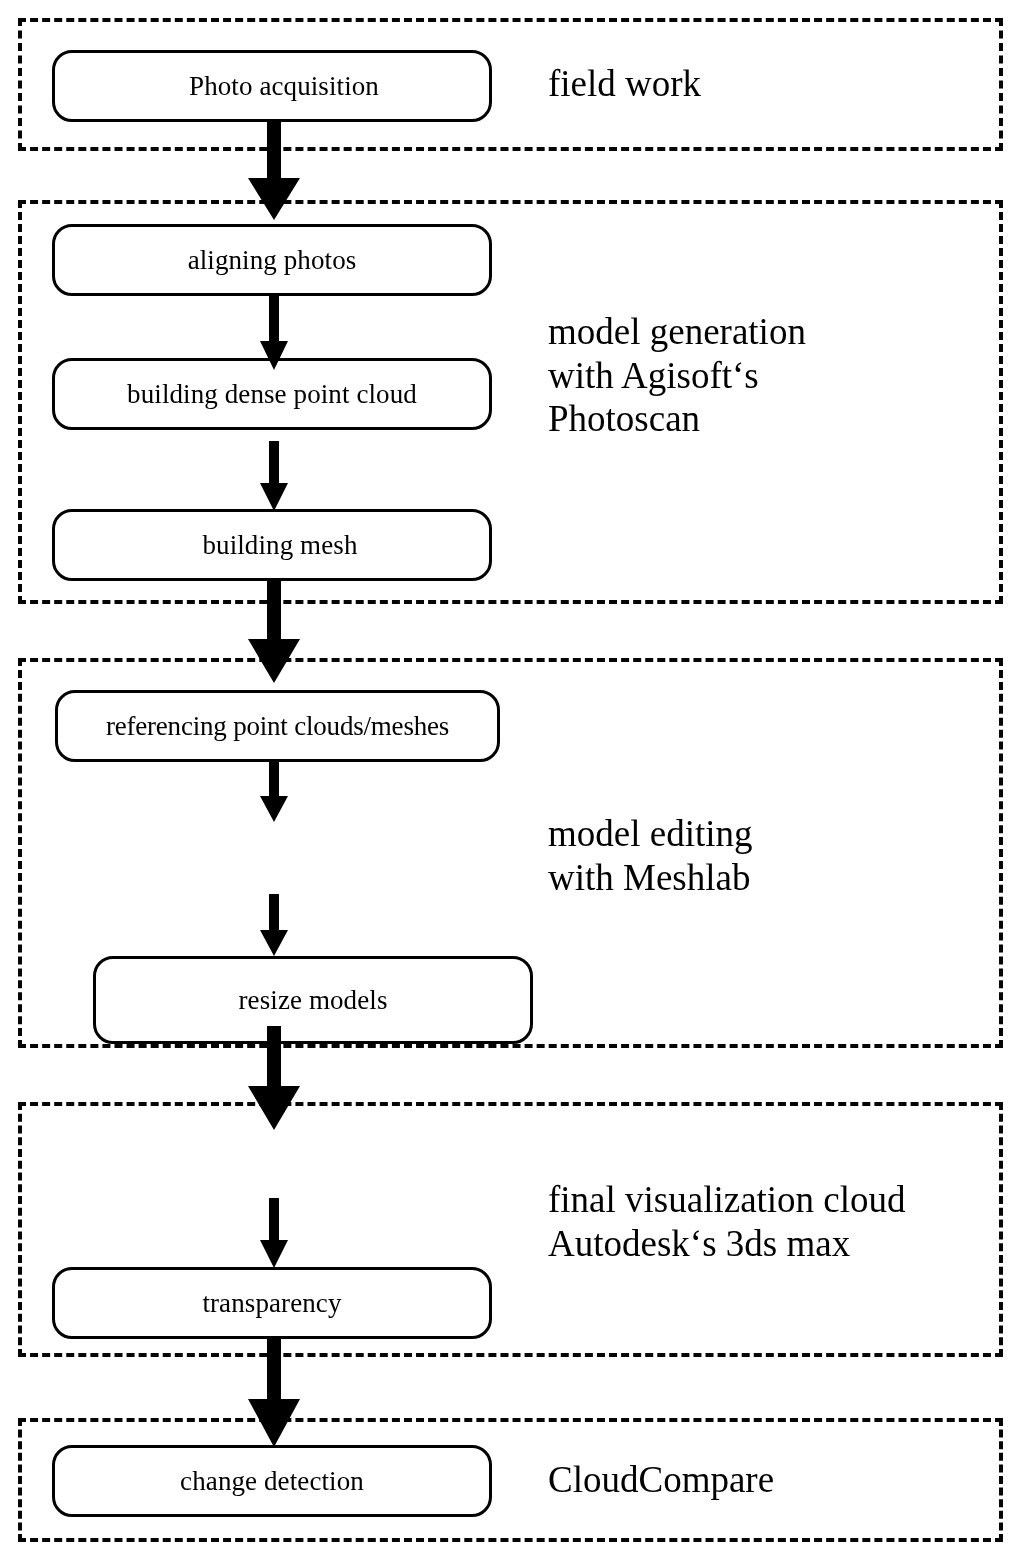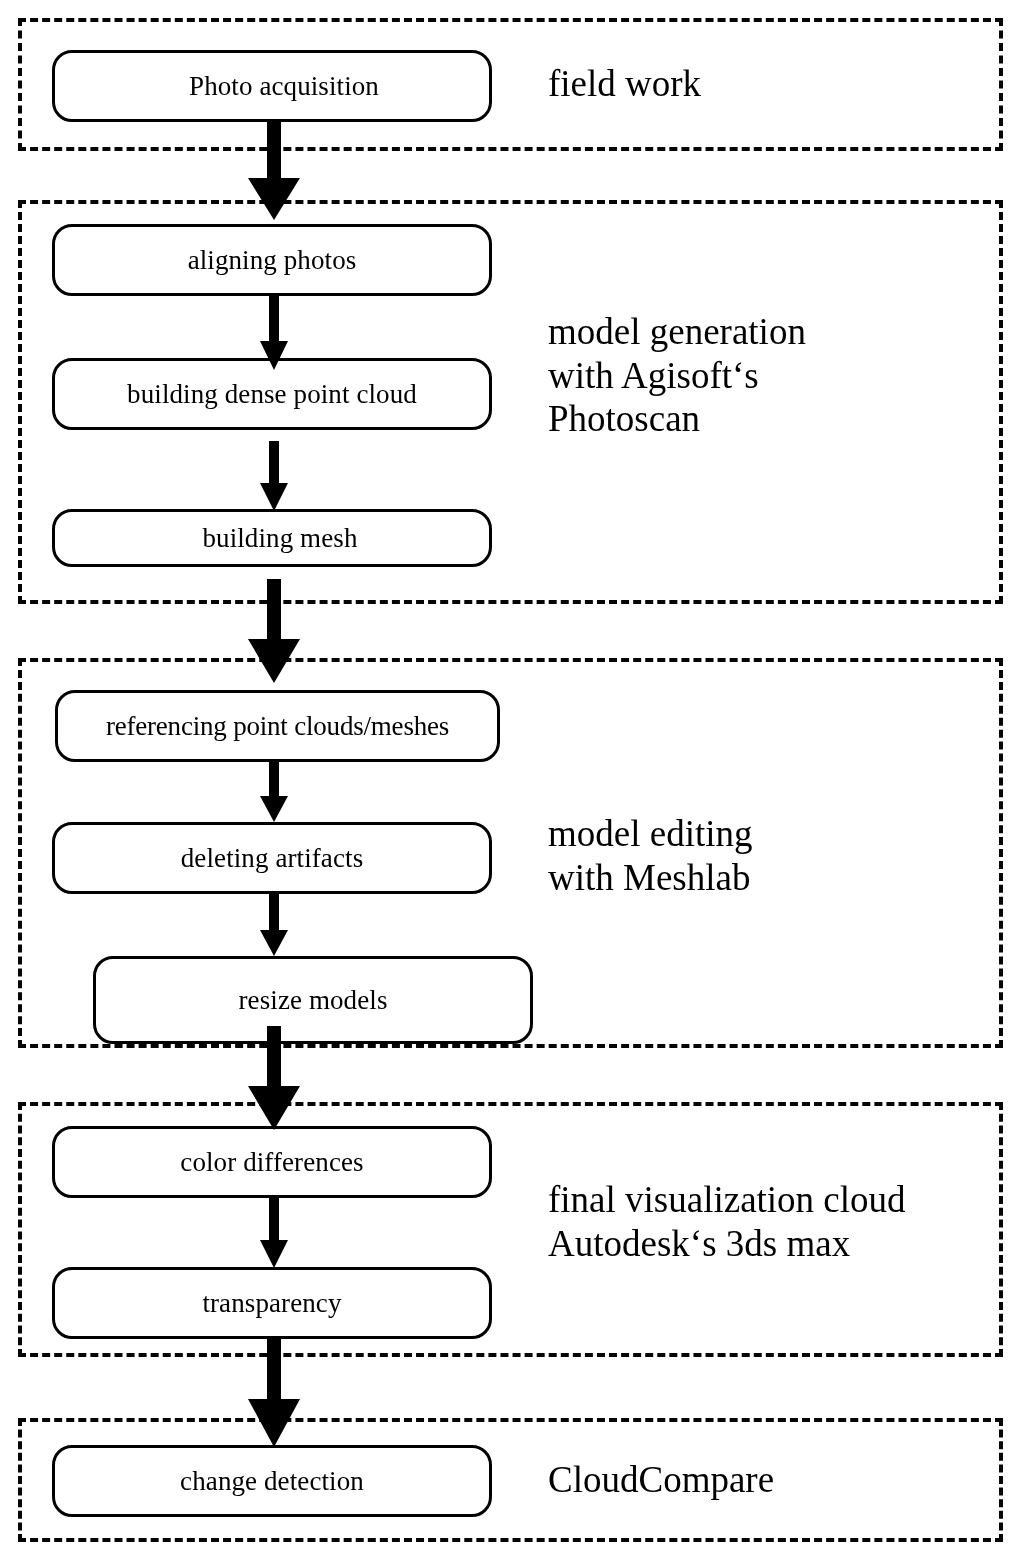--- a/index.html
+++ b/index.html
@@ -112,21 +112,21 @@
   <div class="node" style="left:52px; top:358px; width:440px; height:72px;">
     <span class="node-label">building dense point cloud</span>
   </div>
 
   <div class="arrow" style="left:258px; top:441px; width:32px; height:70px;">
     <svg width="32" height="70" viewBox="0 0 32 70">
       <polygon points="11,0 21,0 21,42 30,42 16,70 2,42 11,42" fill="#000000"></polygon>
     </svg>
   </div>
 
-  <div class="node" style="left:52px; top:509px; width:440px; height:58px;padding-left:16px;">
+  <div class="node" style="left:52px; top:509px; width:440px; height:72px;padding-left:16px;">
     <span class="node-label">building mesh</span>
   </div>
 
   <div class="caption" style="left:548px; top:310px; width:450px;">model generation
 with Agisoft‘s
 Photoscan</div>
 
   <div class="arrow" style="left:246px; top:579px; width:56px; height:104px;">
     <svg width="56" height="104" viewBox="0 0 56 104">
       <polygon points="21,0 35,0 35,60 54,60 28,104 2,60 21,60" fill="#000000"></polygon>
@@ -138,23 +138,20 @@
   <div class="node tight" style="left:55px; top:690px; width:445px; height:72px;">
     <span class="node-label">referencing point clouds/meshes</span>
   </div>
 
   <div class="arrow" style="left:258px; top:762px; width:32px; height:60px;">
     <svg width="32" height="60" viewBox="0 0 32 60">
       <polygon points="11,0 21,0 21,34 30,34 16,60 2,34 11,34" fill="#000000"></polygon>
     </svg>
   </div>
 
-  <div class="node" style="left:52px; top:822px; width:440px; height:72px;">
-    <span class="node-label">deleting artifacts</span>
-  </div>
 
   <div class="arrow" style="left:258px; top:894px; width:32px; height:62px;">
     <svg width="32" height="62" viewBox="0 0 32 62">
       <polygon points="11,0 21,0 21,36 30,36 16,62 2,36 11,36" fill="#000000"></polygon>
     </svg>
   </div>
 
   <div class="node" style="left:52px; top:956px; width:440px; height:88px;margin-left:41px;">
     <span class="node-label">resize models</span>
   </div>
@@ -163,23 +160,20 @@
 with Meshlab</div>
 
   <div class="arrow" style="left:246px; top:1026px; width:56px; height:104px;">
     <svg width="56" height="104" viewBox="0 0 56 104">
       <polygon points="21,0 35,0 35,60 54,60 28,104 2,60 21,60" fill="#000000"></polygon>
     </svg>
   </div>
 
   <div class="panel" style="left:18px; top:1102px; width:985px; height:255px;"></div>
 
-  <div class="node" style="left:52px; top:1126px; width:440px; height:72px;">
-    <span class="node-label">color differences</span>
-  </div>
 
   <div class="arrow" style="left:258px; top:1198px; width:32px; height:70px;">
     <svg width="32" height="70" viewBox="0 0 32 70">
       <polygon points="11,0 21,0 21,42 30,42 16,70 2,42 11,42" fill="#000000"></polygon>
     </svg>
   </div>
 
   <div class="node" style="left:52px; top:1267px; width:440px; height:72px;">
     <span class="node-label">transparency</span>
   </div>

